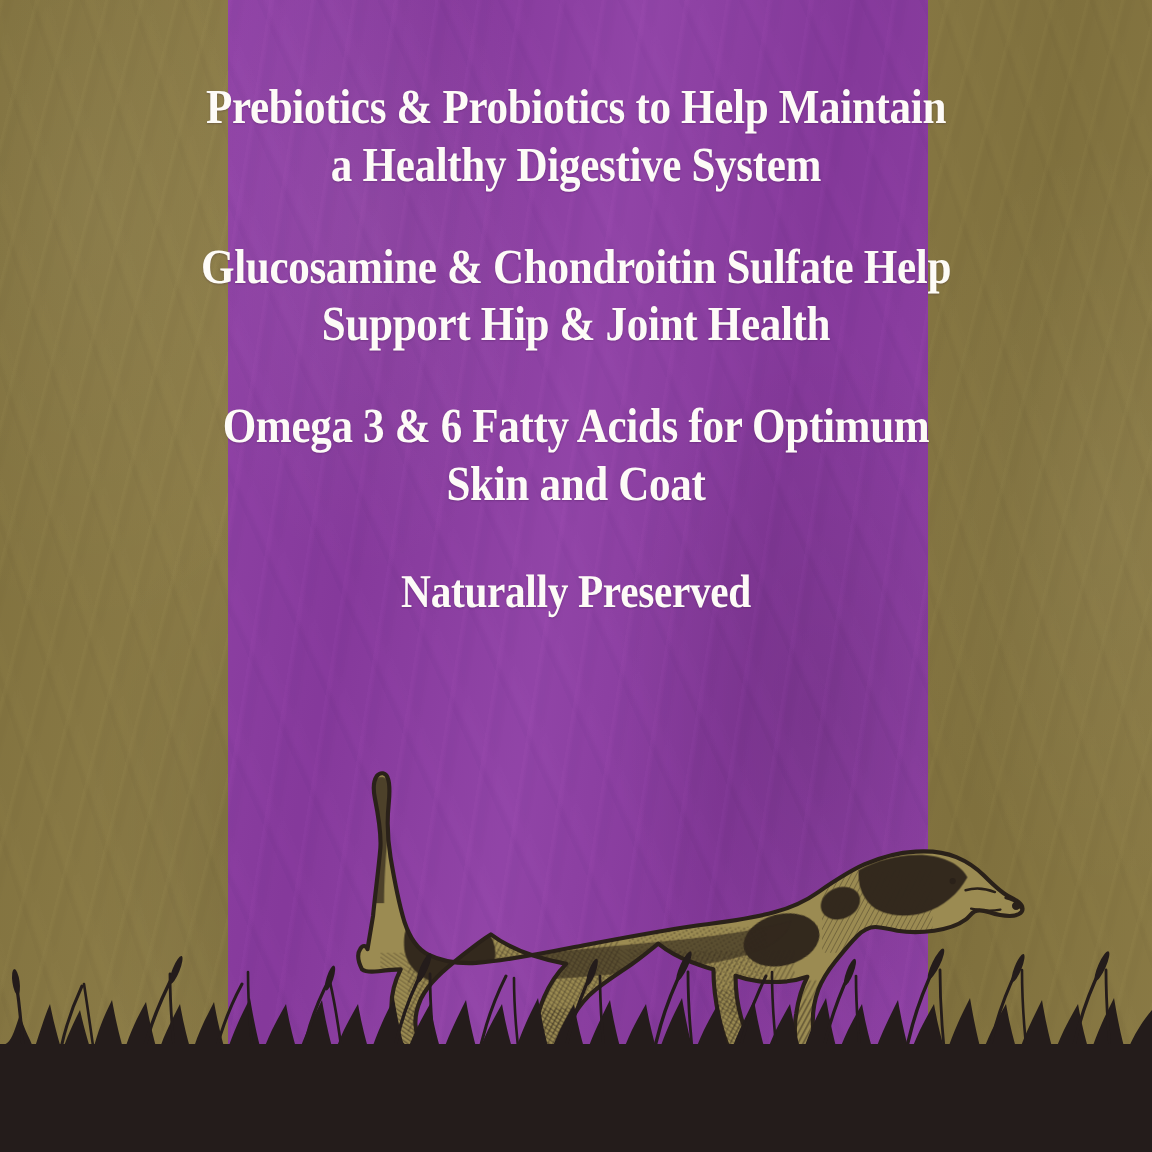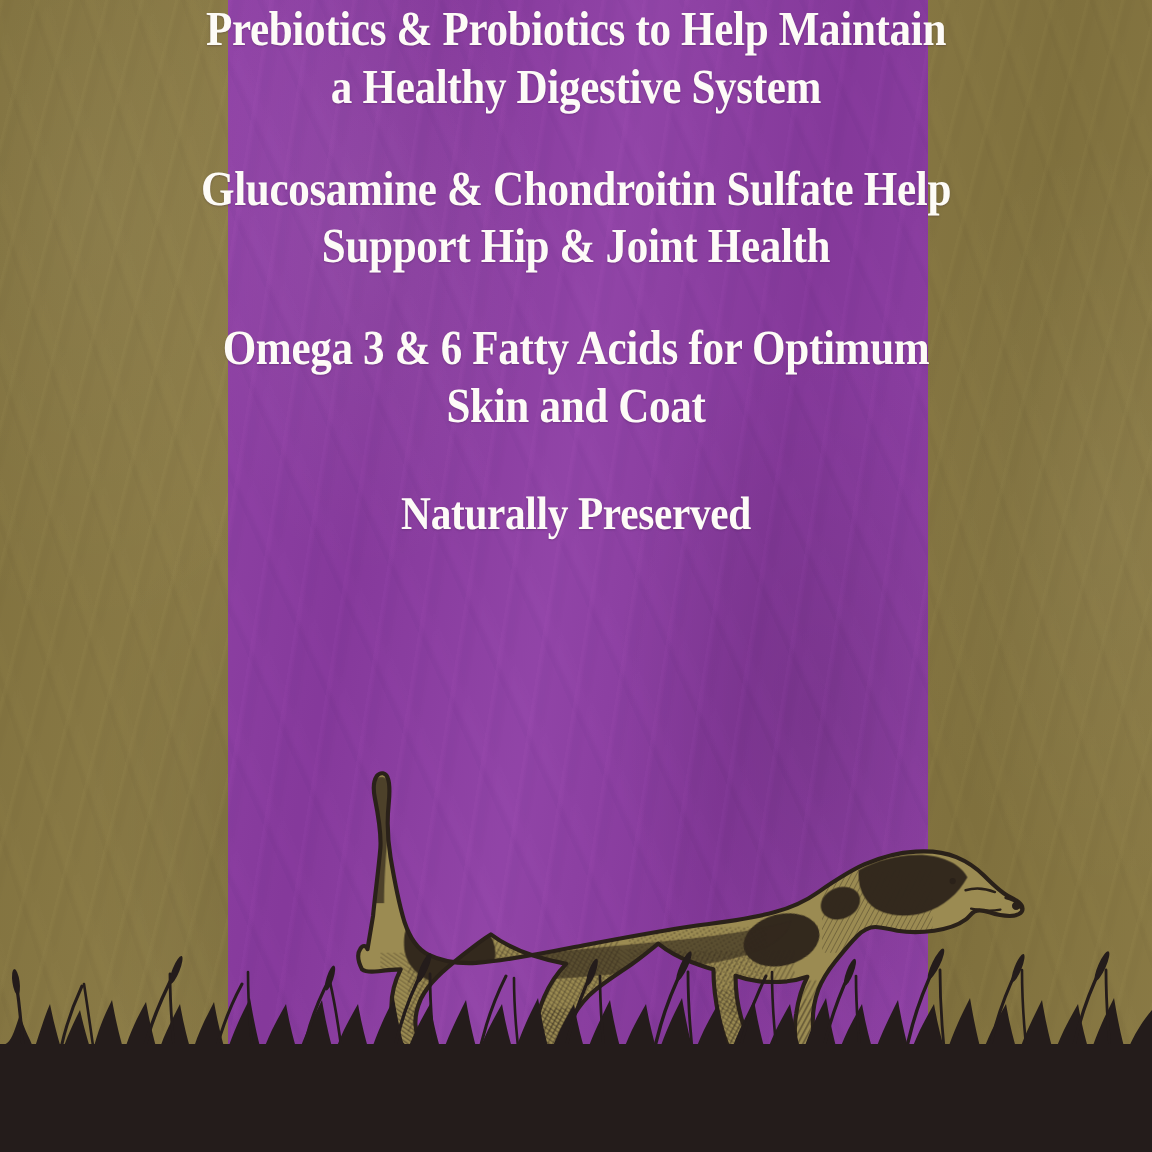--- a/index.html
+++ b/index.html
@@ -65,20 +65,21 @@
     opacity: .9;
   }
 
   
   .claims {
     position: absolute;
     top: 0;
     left: 0;
     width: 1152px;
     z-index: 6;
+    padding-top: 78px;
     box-sizing: border-box;
   }
   .claim {
     width: 1000px;
     margin: 0 auto 44px auto;
     text-align: center;
     color: #fdfbf7;
     font-family: "Liberation Serif", "DejaVu Serif", serif;
     font-weight: 700;
     font-size: 49px;

